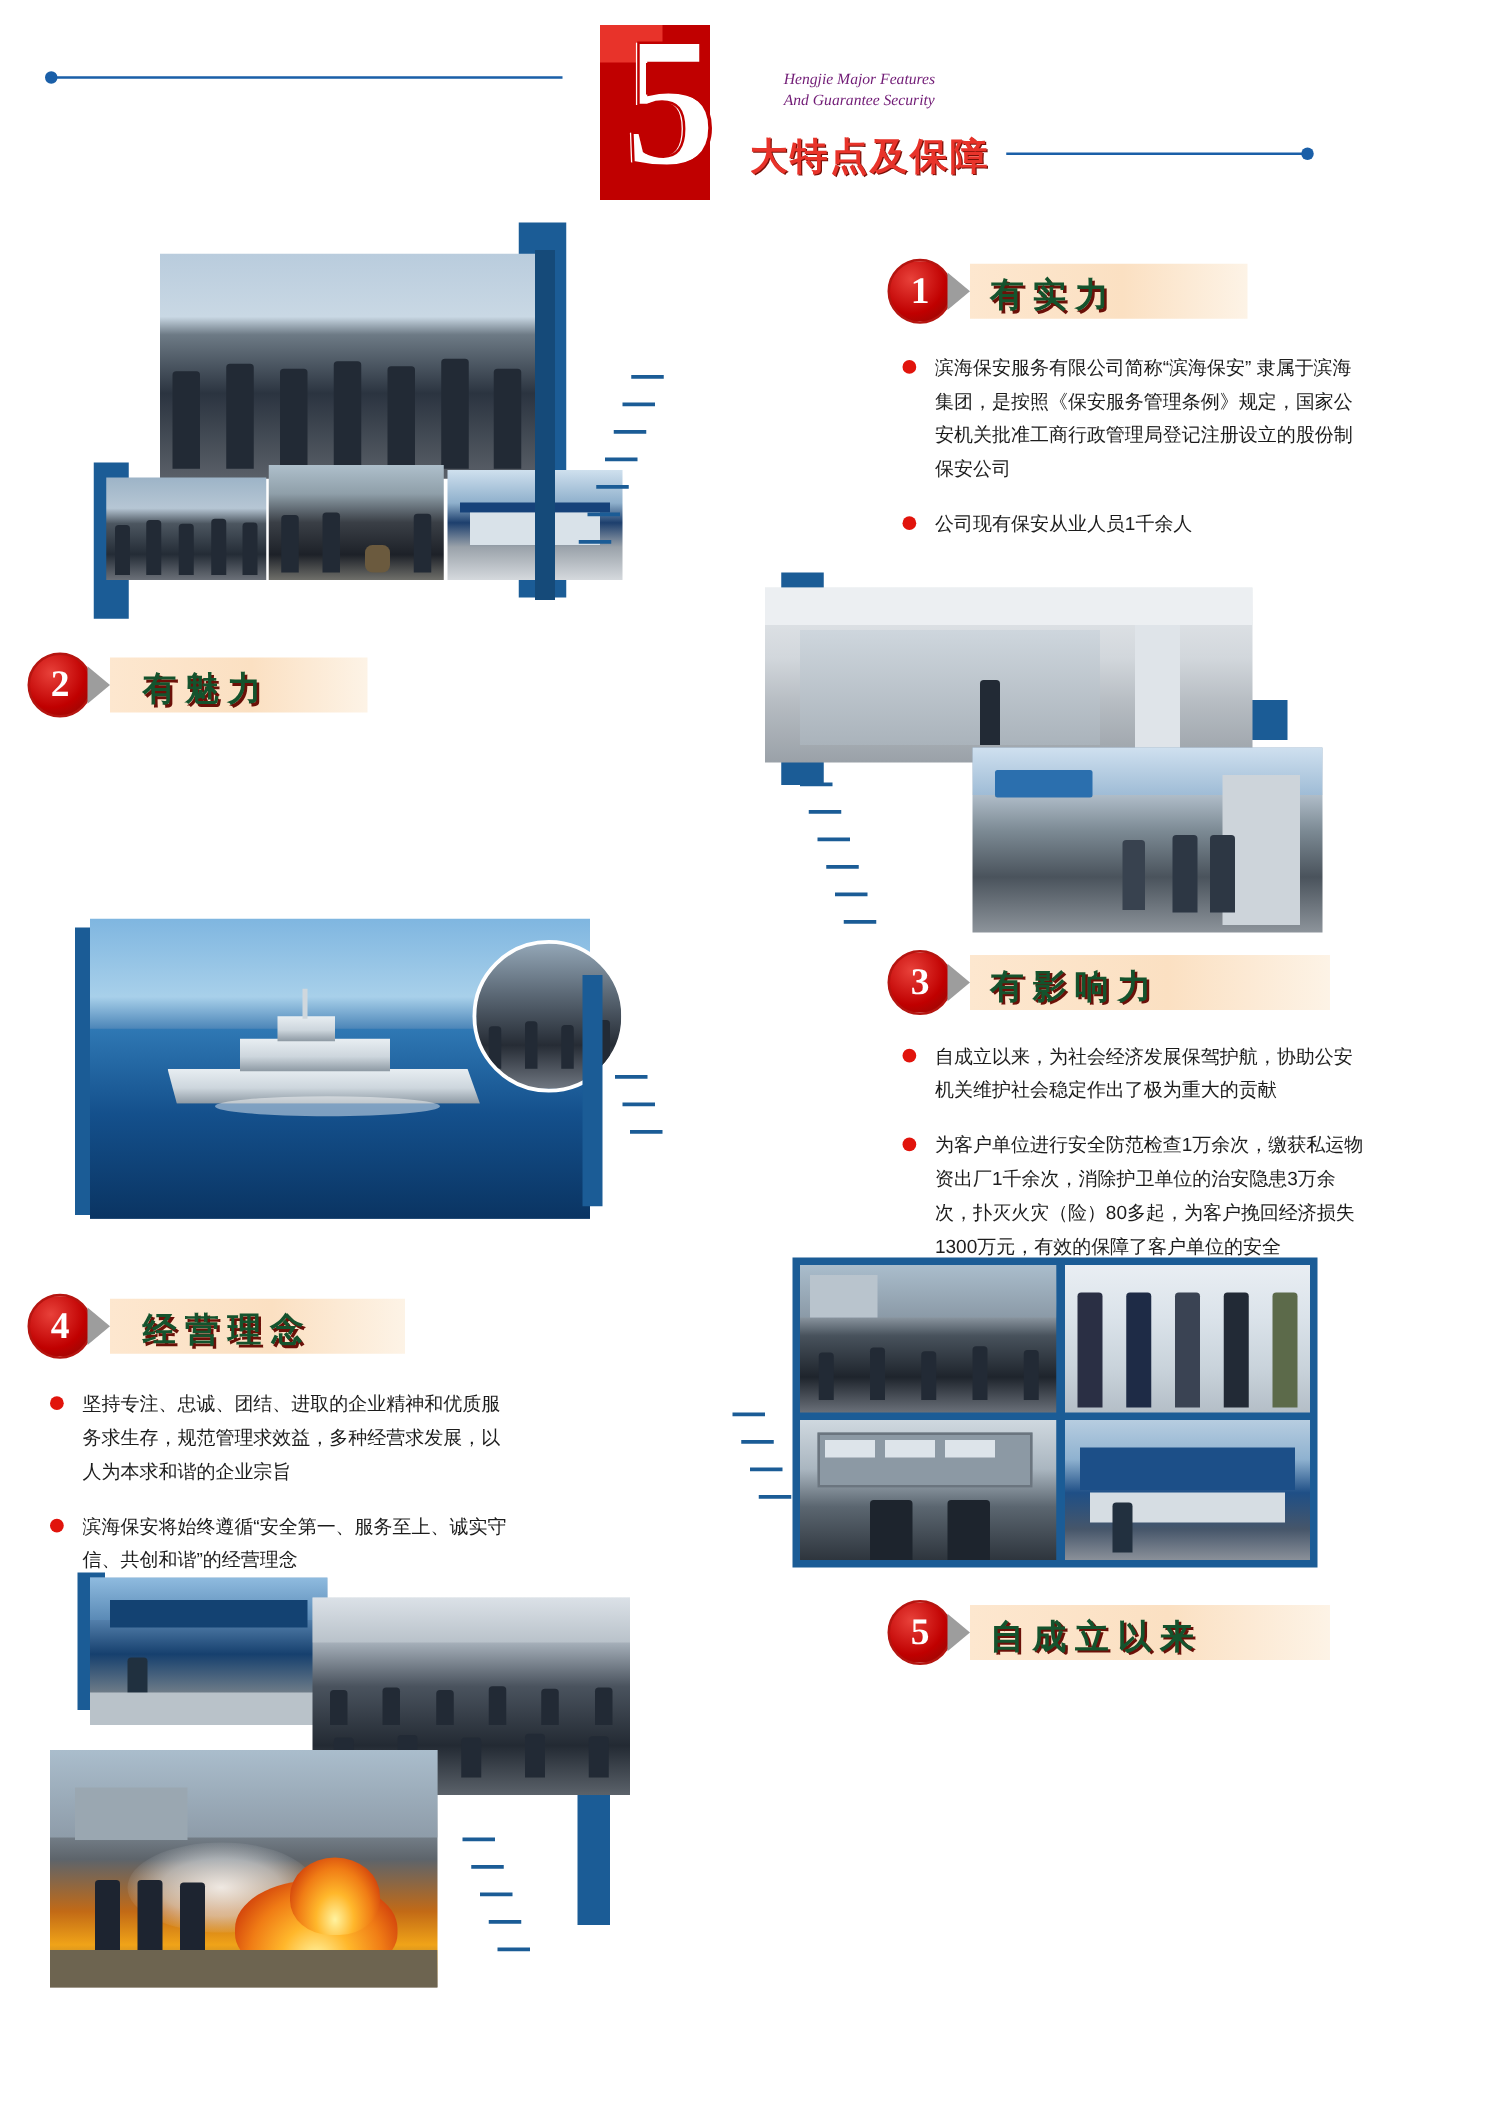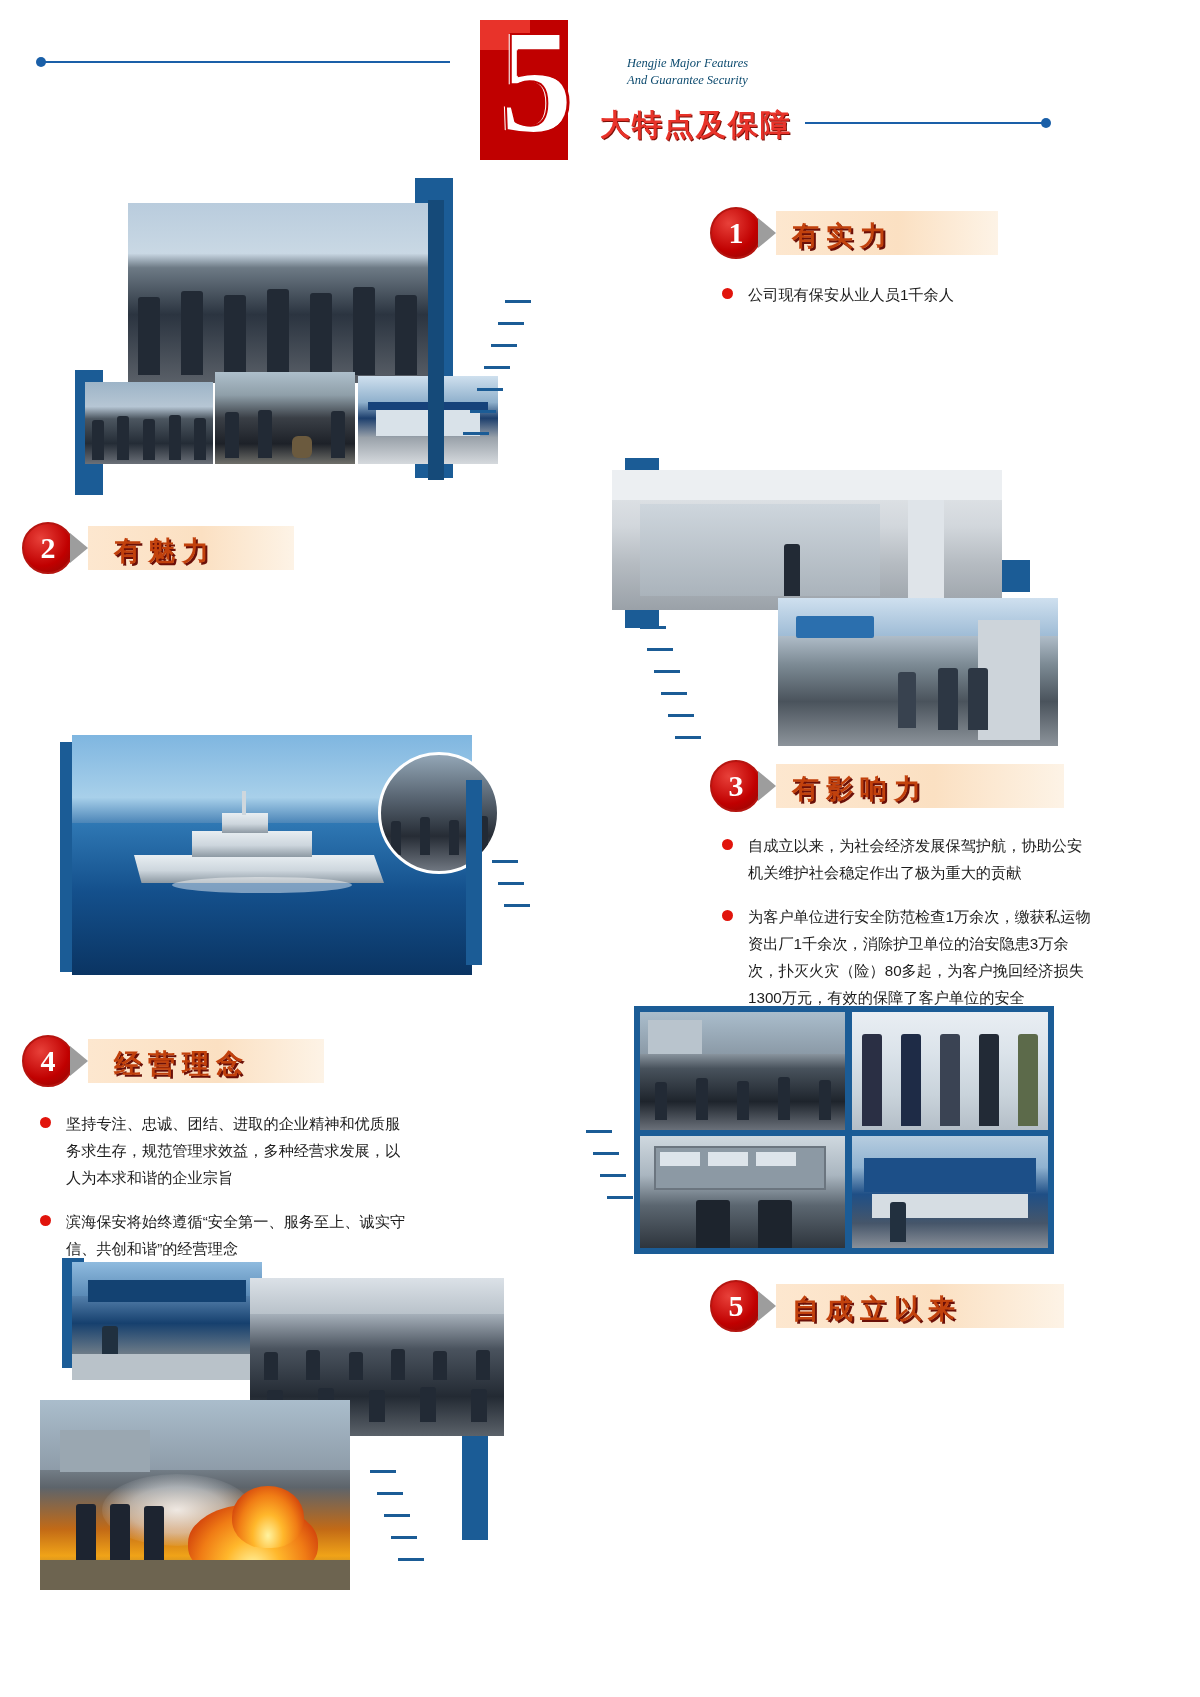--- a/index.html
+++ b/index.html
@@ -62,21 +62,21 @@
     text-shadow: 2px 2px 0 #7a1008;
   }
   .hdr-title-cn2 {
     position: absolute; left: 600px; top: 105px;
     font-size: 30px; font-weight: bold; color: #e8332a;
     letter-spacing: 2px;
     text-shadow: 1px 1px 0 #7a1008;
   }
   .hdr-en {
     position: absolute; left: 627px; top: 55px;
-    font-size: 12.5px; color: #0c4a6e; line-height: 17px;
+    font-size: 12.5px; color: #701a75; line-height: 17px;
     font-family: "Liberation Serif", serif; font-style: italic;
   }
 
   
   .sec-head { position: absolute; height: 52px; }
   .sec-badge {
     position: absolute; left: 0; top: 0; width: 52px; height: 52px;
     border-radius: 50%;
     background: radial-gradient(circle at 35% 30%, #e8413a 0%, #c00000 60%, #8a0b06 100%);
     border: 2px solid #b51510;
@@ -92,21 +92,21 @@
     border-top: 15px solid transparent;
     border-bottom: 15px solid transparent;
     border-left: 18px solid #9d9d9d;
   }
   .sec-band {
     position: absolute; left: 66px; top: 4px; height: 44px;
     background: linear-gradient(to right, #fde7cf 0%, #fbe0c2 55%, #fdf3e6 100%);
   }
   .sec-label {
     position: absolute; top: 11px;
-    font-size: 27px; font-weight: bold; color: #c2410c;
+    font-size: 27px; font-weight: bold; color: #14532d;
     letter-spacing: 7px;
     text-shadow: 2px 2px 0 #6b1008;
     font-family: "Liberation Sans", sans-serif;
   }
 
   
   .bullets { position: absolute; }
   .bullet { position: relative; padding-left: 26px; margin-bottom: 17px; }
   .bullet::before {
     content: ""; position: absolute; left: 0; top: 7px;
@@ -276,20 +276,23 @@
   <div class="sec-head" style="left:710px; top:207px; width:300px;">
     <div class="sec-badge">
       <span>1</span>
     </div>
     <div class="sec-arrow"></div>
     <div class="sec-band" style="width:222px;"></div>
     <div class="sec-label" style="left:82px;">有实力</div>
   </div>
 
   <div class="bullets" style="left:722px; top:281px; width:365px;">
+    <div class="bullet">
+      <p>滨海保安服务有限公司简称“滨海保安” 隶属于滨海集团，是按照《保安服务管理条例》规定，国家公安机关批准工商行政管理局登记注册设立的股份制保安公司</p>
+    </div>
     <div class="bullet">
       <p>公司现有保安从业人员1千余人</p>
     </div>
   </div>
 
   <div class="navy" style="left:625px; top:458px; width:34px; height:170px;"></div>
   <div class="navy" style="left:960px; top:560px; width:70px; height:32px;"></div>
 
   <div class="photo sc-lobby" style="left:612px; top:470px; width:390px; height:140px;">
     <div style="position:absolute; left:0; top:0; width:100%; height:30px; background:#eceff2;"></div>

